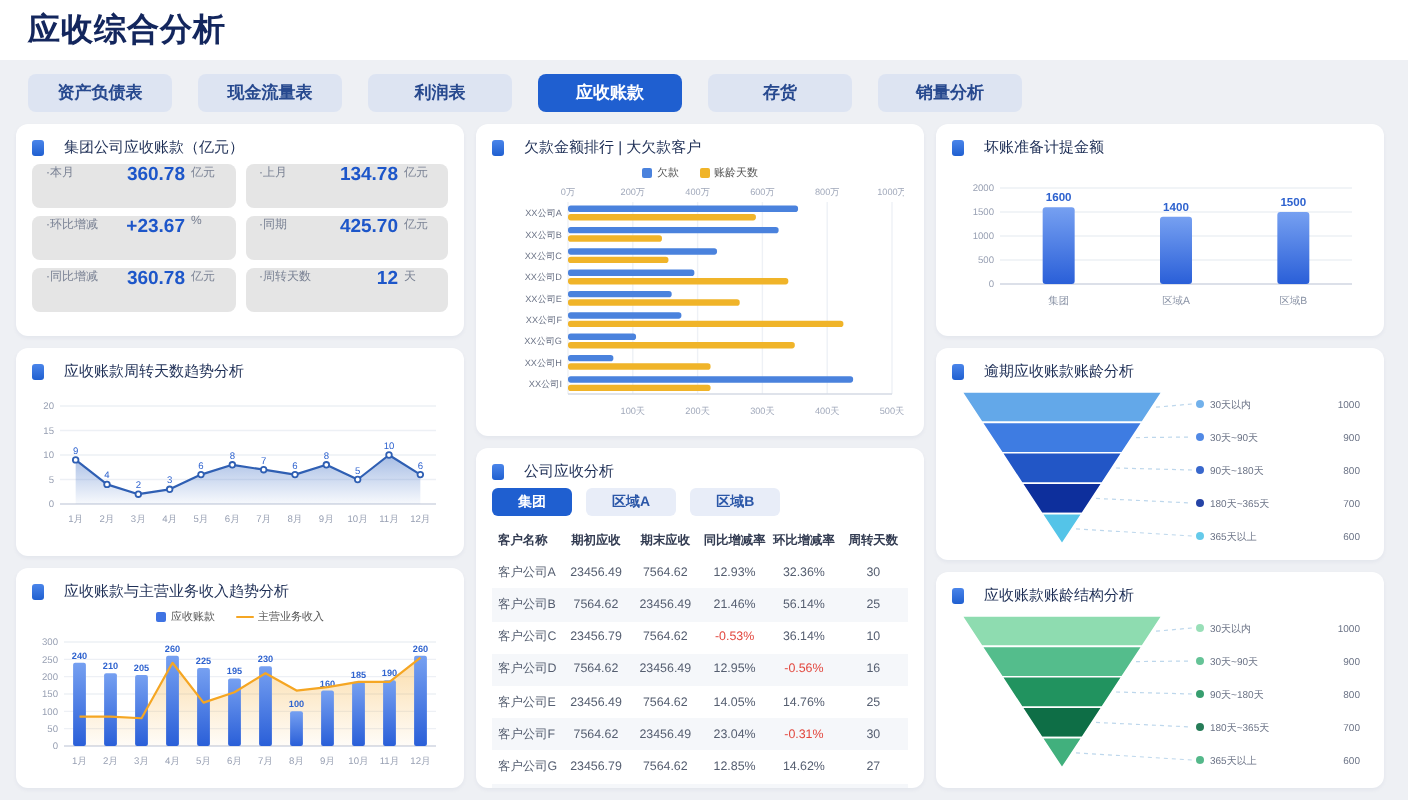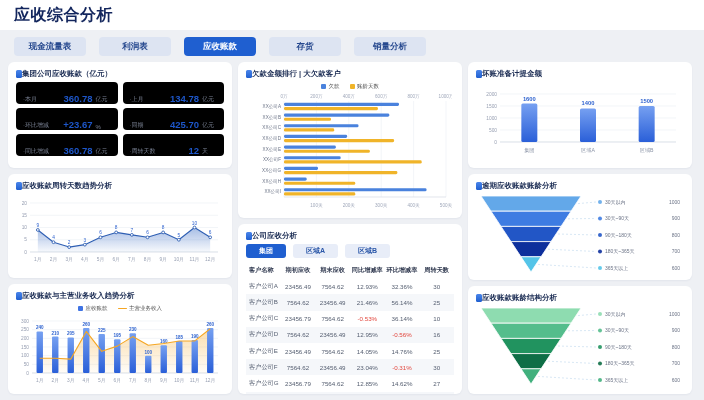--- a/index.html
+++ b/index.html
@@ -5,24 +5,24 @@
 *{margin:0;padding:0;box-sizing:border-box}
 html,body{width:704px;height:400px;overflow:hidden;background:#eef0f4;font-family:"Liberation Sans",sans-serif}
 .header{height:30px;background:#fff;display:flex;align-items:center;padding:0 14px}
 .header h1{font-size:16px;color:#13265d;font-weight:bold;letter-spacing:.5px}
 .tabbar{display:flex;gap:13px;padding:7px 14px 6px}
 .tab{min-width:72px;height:19px;border:none;border-radius:4px;background:#dde4f2;color:#27498f;font-size:8.5px;font-weight:bold;cursor:pointer;font-family:inherit}
 .tab.active{background:#1f5fd0;color:#fff}
 .main{display:flex;gap:6px;padding:0 8px}
 .col{display:flex;flex-direction:column;gap:6px;width:224px}
 .panel{background:#fff;border-radius:6px;padding:7px 8px;box-shadow:0 1px 2px rgba(20,40,90,.05);overflow:hidden}
-.ptitle{display:flex;align-items:center;gap:0;font-size:7.5px;font-weight:bold;color:#1d2e55;margin-bottom:3px;white-space:nowrap}
+.ptitle{display:flex;align-items:center;gap:10px;font-size:7.5px;font-weight:normal;color:#1d2e55;margin-bottom:3px;white-space:nowrap}
 .picon{width:6px;height:8px;border-radius:1.5px;background:linear-gradient(180deg,#4a85ea,#1f5fd0);flex:none}
 .cards{display:grid;grid-template-columns:1fr 1fr;gap:4px 5px;margin-top:3px}
-.card{display:flex;align-items:flex-end;background:#000000;border-radius:4px;height:22px;padding:0 7px}
+.card{display:flex;align-items:flex-start;background:#e5e5e5;border-radius:4px;height:22px;padding:0 7px}
 .clabel{font-size:6px;color:#7a8294;flex:1;white-space:nowrap}
 .cval{font-size:9.5px;font-weight:bold;color:#1d56c9}
 .cunit{font-size:6px;color:#7a8294;margin-left:3px;width:15px}
 .legendrow{display:flex;justify-content:center;align-items:center;height:9px}
 .lg{display:inline-flex;align-items:center;gap:2.5px;font-size:5.5px;color:#555;margin:0 5px;white-space:nowrap}
 .sw{width:5px;height:5px;border-radius:1px;display:inline-block}
 .sw.ln{width:9px;height:1.6px;border-radius:1px}
 .chips{display:flex;gap:7px;margin:3px 0 4px}
 .chip{height:14px;padding:0 13px;border:none;border-radius:3px;background:#e8edf8;color:#2b57a8;font-size:7px;font-weight:bold;cursor:pointer;font-family:inherit}
 .chip.active{background:#1f5fd0;color:#fff}
@@ -54,20 +54,21 @@
         <stop offset="1" stop-color="#3a6cc4" stop-opacity=".04"></stop>
     </linearGradient>
   </defs>
 </svg>
 
 <div class="header">
   <h1>应收综合分析</h1>
 </div>
 
 <nav class="tabbar">
+    <button class="tab">资产负债表</button>
     <button class="tab">现金流量表</button>
     <button class="tab">利润表</button>
     <button class="tab active">应收账款</button>
     <button class="tab">存货</button>
     <button class="tab">销量分析</button>
   </nav>
 
 <div class="main">
 
   <div class="col">

